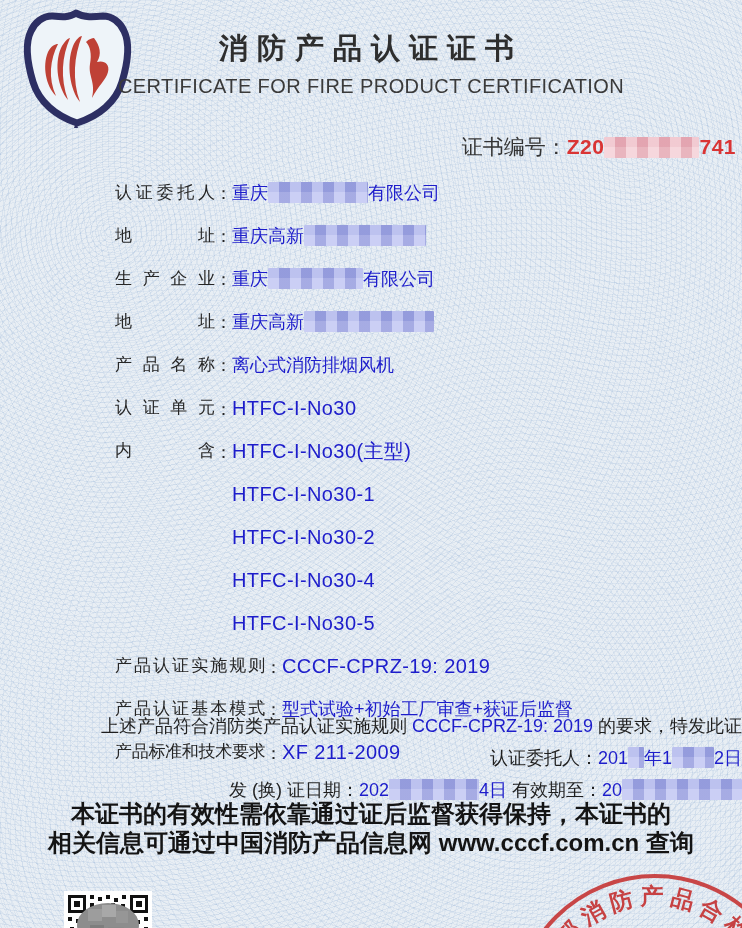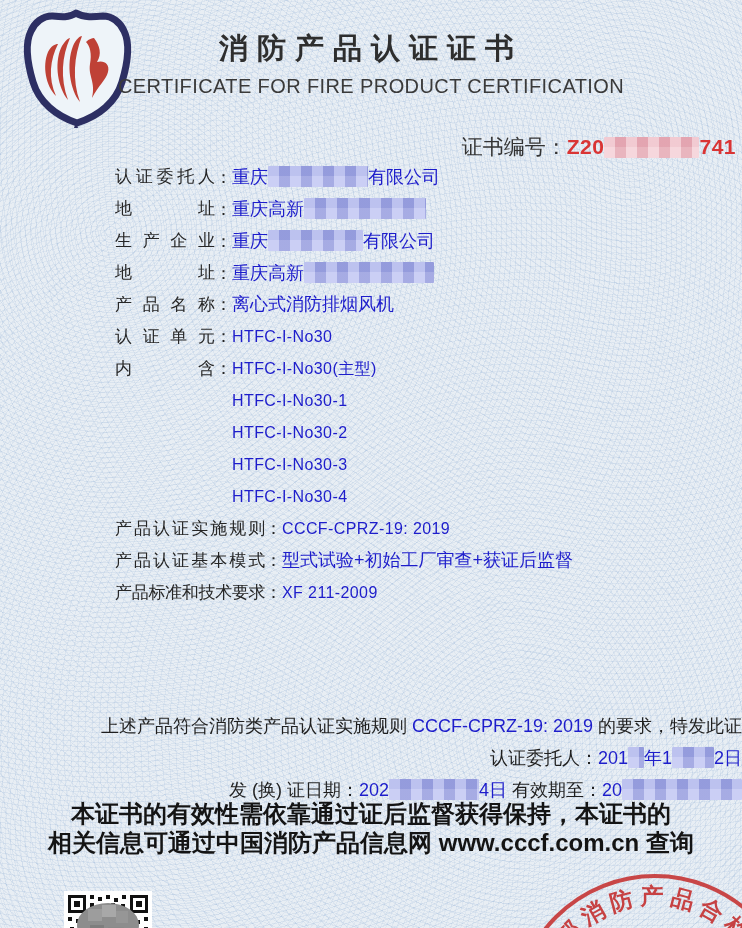--- a/index.html
+++ b/index.html
@@ -14,27 +14,27 @@
       repeating-radial-gradient(circle at 25% 90%, rgba(110,150,200,.09) 0 1px, rgba(255,255,255,0) 1px 5px);
   }
   .logo{position:absolute;left:6px;top:4px;width:140px;height:124px;}
   .title{position:absolute;top:29px;left:0;right:0;text-align:center;
     font-size:29px;font-weight:bold;letter-spacing:9px;color:#2e2e2e;}
   .subtitle{position:absolute;top:75px;left:0;right:0;text-align:center;
     font-size:20px;color:#3a3a3a;letter-spacing:0.4px;transform:scaleY(1.05);}
   .cert-no{position:absolute;top:133px;right:6px;font-size:21px;color:#333;white-space:nowrap;}
   .cert-no .val{color:#d93434;font-weight:bold;letter-spacing:0.5px;}
   .fields{position:absolute;top:166px;left:115px;right:0;}
-  .field-row{height:32px;line-height:21px;white-space:nowrap;}
+  .field-row{height:32px;line-height:32px;white-space:nowrap;margin-top:11px;}
   .field-label{display:inline-block;width:100px;font-size:17px;color:#262626;
     text-align:justify;text-align-last:justify;vertical-align:top;}
   .field-label.wide{width:150px;letter-spacing:-0.3px;}
   .colon{font-size:17px;color:#262626;}
   .field-value{font-size:18px;color:#1d1dcb;}
-  .field-value.latin{font-size:16px;letter-spacing:0.4px;}
+  .field-value.latin{font-size:20px;letter-spacing:0.4px;}
   .spacer{display:inline-block;width:117px;}
   .redact{display:inline-block;height:21px;vertical-align:-4px;border-radius:1px;
     background-image:
       repeating-linear-gradient(90deg, rgba(255,255,255,0.28) 0 11px, rgba(20,20,110,0.10) 11px 22px),
       repeating-linear-gradient(0deg, #b7bdf1 0 11px, #a3abe9 11px 22px);}
   .redact.red{background-image:
       repeating-linear-gradient(90deg, rgba(255,255,255,0.30) 0 11px, rgba(150,30,50,0.10) 11px 22px),
       repeating-linear-gradient(0deg, #f2c6ce 0 11px, #ecb4bf 11px 22px);}
   .centered{position:absolute;left:0;right:0;text-align:center;white-space:nowrap;}
   .stmt{font-size:18px;color:#1f1f1f;line-height:32px;text-align:right;}
@@ -97,28 +97,28 @@
     </div>
 
     <div class="field-row">
       <span class="spacer"></span><span class="field-value latin">HTFC-I-No30-1</span>
     </div>
 
     <div class="field-row">
       <span class="spacer"></span><span class="field-value latin">HTFC-I-No30-2</span>
     </div>
 
-    <div class="field-row">
-      <span class="spacer"></span><span class="field-value latin">HTFC-I-No30-3</span>
-    </div>
 
     <div class="field-row">
       <span class="spacer"></span><span class="field-value latin">HTFC-I-No30-4</span>
     </div>
 
+    <div class="field-row">
+      <span class="spacer"></span><span class="field-value latin">HTFC-I-No30-5</span>
+    </div>
 
     <div class="field-row">
       <span class="field-label wide">产品认证实施规则</span><span class="colon">：</span><span class="field-value latin">CCCF-CPRZ-19: 2019</span>
     </div>
 
     <div class="field-row">
       <span class="field-label wide">产品认证基本模式</span><span class="colon">：</span><span class="field-value">型式试验+初始工厂审查+获证后监督</span>
     </div>
 
     <div class="field-row">

